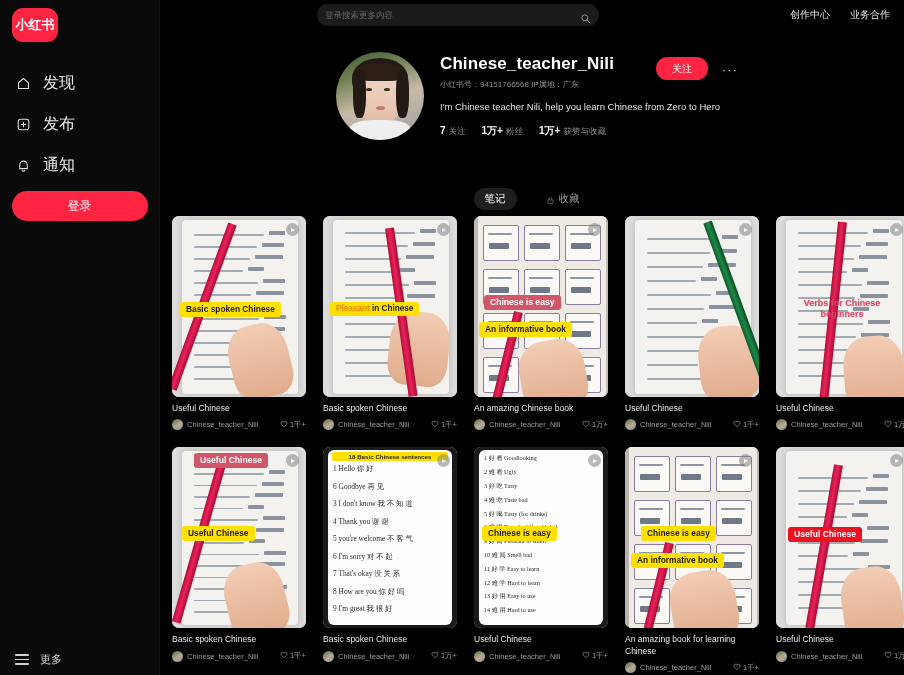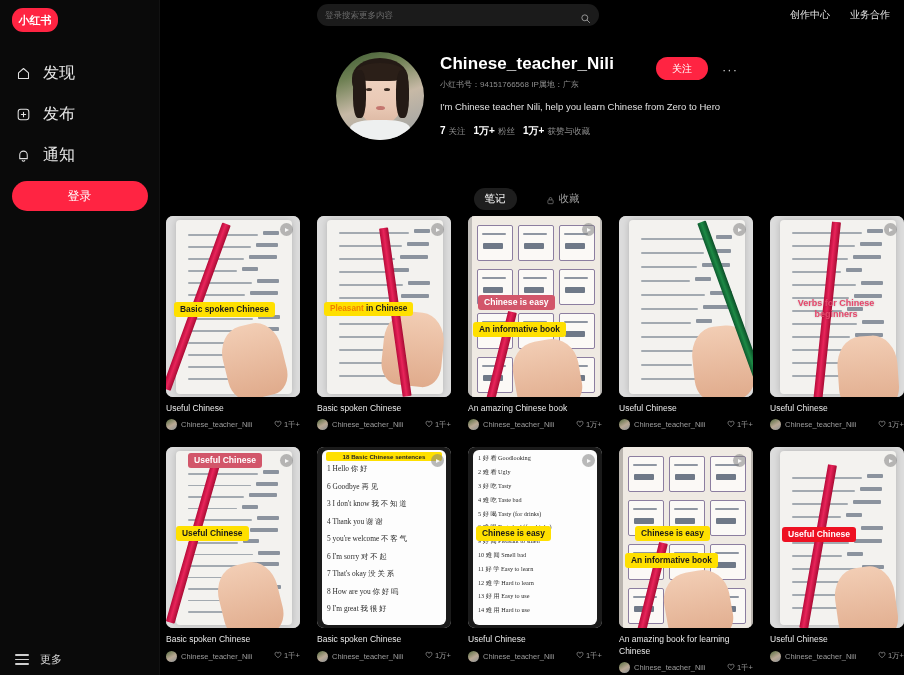--- a/index.html
+++ b/index.html
@@ -16,24 +16,24 @@
   .sidebar {
     position: absolute; left: 0; top: 0;
     width: 160px; height: 675px;
     background: #0a0a0a;
     border-right: 1px solid #121212;
   }
   .logo {
     margin: 8px 0 0 12px;
     background: #ff2442;
     color: #fff;
-    font-size: 11px;
+    font-size: 13px;
     font-weight: bold;
     border-radius: 11px;
-    width: 46px; height: 24px;
+    width: 46px; height: 34px;
     display: flex; align-items: center; justify-content: center;
     letter-spacing: 0px;
   }
   .nav { margin-top: 26px; }
   .nav-item {
     display: flex; align-items: center;
     gap: 12px;
     height: 30px;
     padding-left: 15px;
     color: #e8e8e8;
@@ -139,21 +139,21 @@
   .avatar .eye.l { left:30px; } .avatar .eye.r { left:48px; }
   .avatar .lips { position:absolute; left:40px; top:54px; width:9px; height:4px; border-radius:50%; background:#c4766f; }
   .avatar .shirt {
     position:absolute; left:14px; bottom:0; width:60px; height:20px;
     border-radius: 40% 40% 0 0; background:#eef0f0;
   }
   .pinfo { margin-left: 16px; padding-top: 2px; flex: 1; position: relative; }
   .pname { font-size: 17px; font-weight: bold; color: #fff; letter-spacing: .1px; }
   .pmeta { font-size: 8px; color: #8d8d8d; margin-top: 5px; }
   .pdesc { font-size: 9.5px; color: #e0e0e0; margin-top: 11px; }
-  .pstats { display: flex; gap: 8px; margin-top: 12px; align-items: baseline; }
+  .pstats { display: flex; gap: 16px; margin-top: 12px; align-items: baseline; }
   .stat { font-size: 8.5px; color: #8d8d8d; }
   .stat b { color: #fff; font-size: 10px; font-weight: bold; margin-right: 3px; }
   .follow-btn {
     position: absolute; right: 48px; top: 5px;
     background: #ff2442; color: #fff;
     border: none; border-radius: 13px;
     width: 52px; height: 23px;
     font-size: 10px; cursor: pointer;
     font-family: inherit;
   }
@@ -172,21 +172,21 @@
     display: flex; align-items: center; gap: 4px;
     font-size: 10.5px; color: #9a9a9a;
     padding: 4px 11px; border-radius: 11px;
     cursor: pointer;
   }
   .tab.active { background: #1e1e1e; color: #fff; }
   .lock-ico { width: 9px; height: 9px; opacity: .8; }
 
   
   .grid {
-    position: absolute; left: 166px; top: 216px;
+    position: absolute; left: 172px; top: 216px;
     width: 730px;
     display: grid;
     grid-template-columns: repeat(5, 134px);
     gap: 17px 17px;
   }
   .card { width: 134px; cursor: pointer; }
   .thumb {
     width: 134px; height: 181px;
     border-radius: 7px;
     position: relative;

